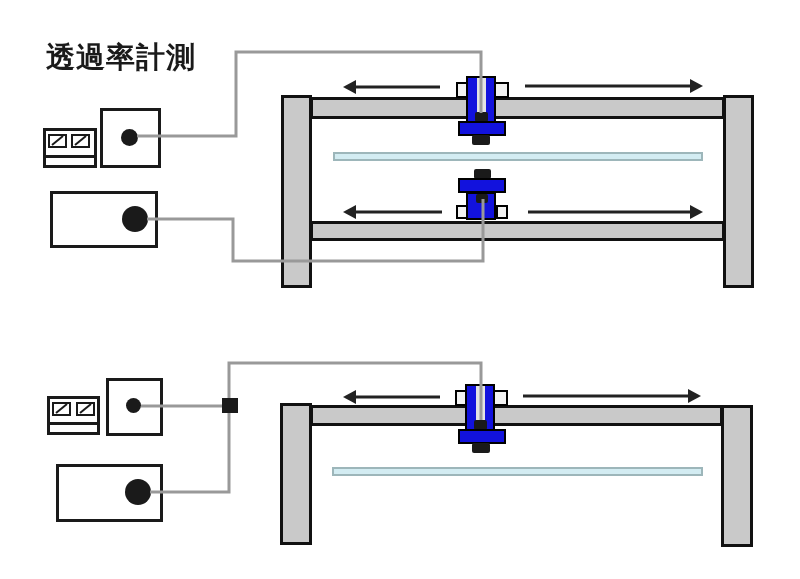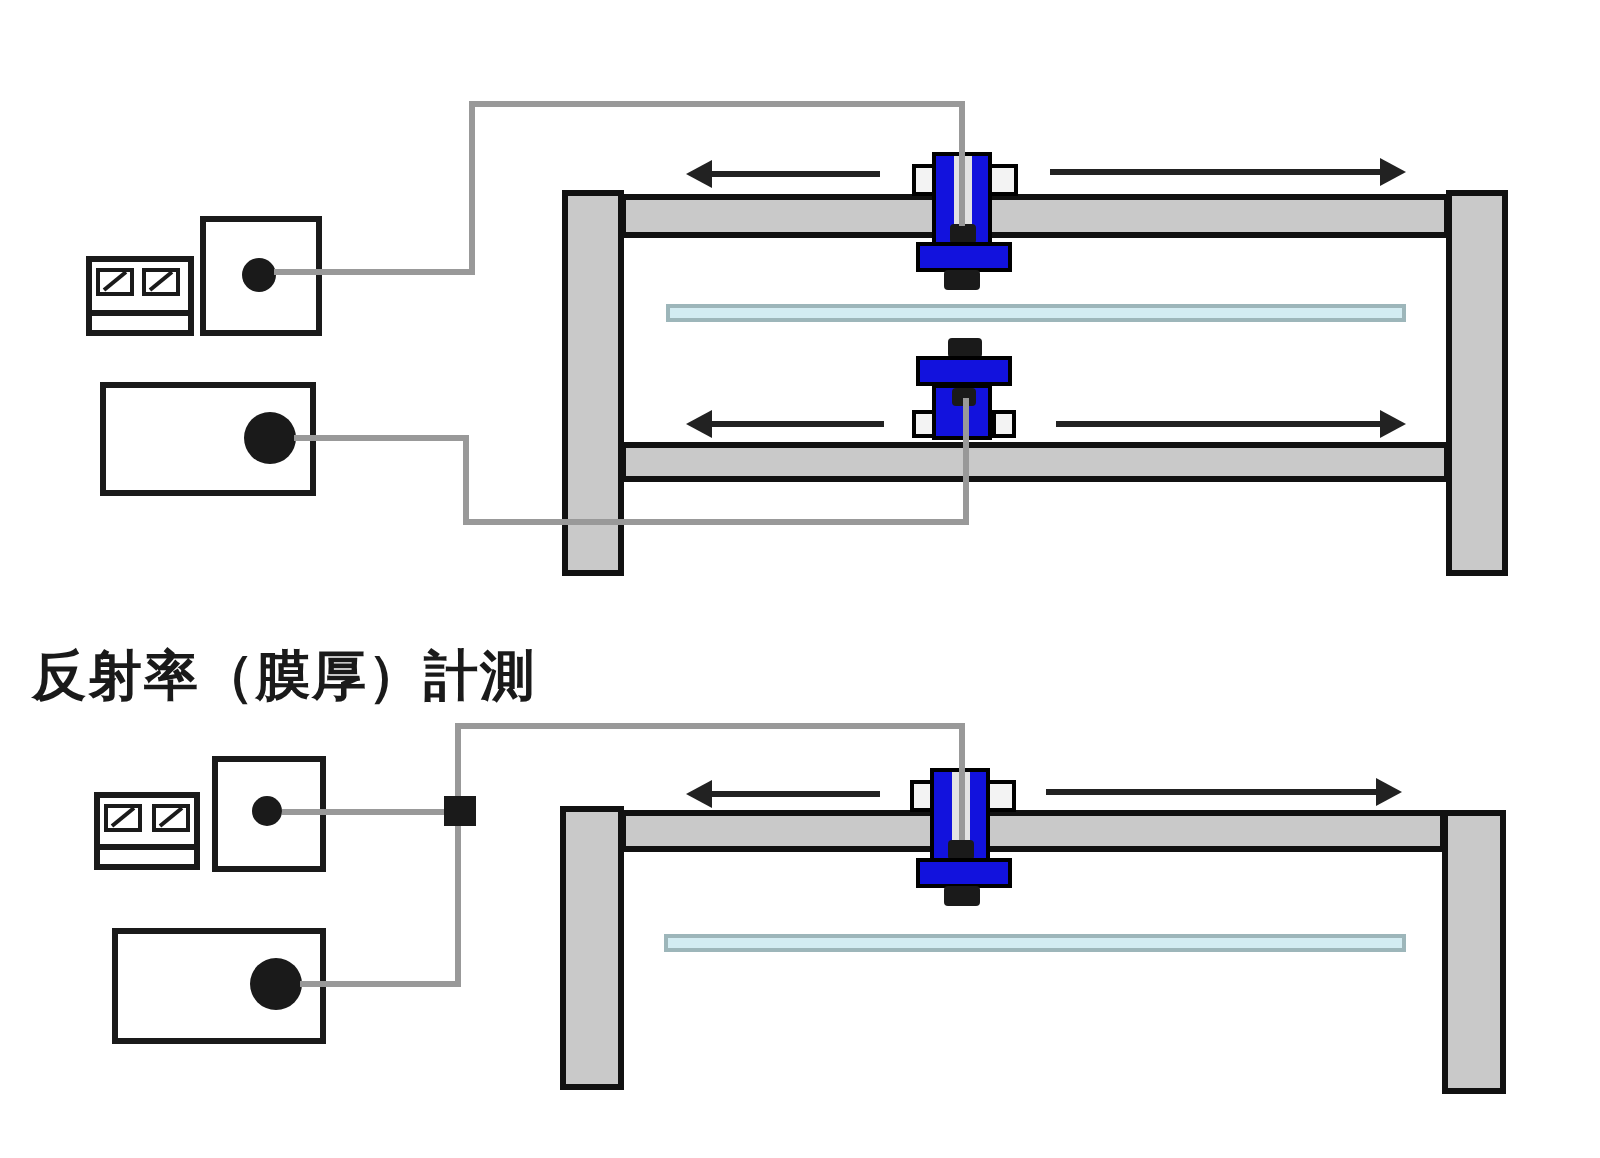--- a/index.html
+++ b/index.html
@@ -27,20 +27,21 @@
   .arrow-line{stroke:var(--arrow); stroke-width:3;}
   .arrow-head{fill:var(--arrow); stroke:none;}
   .needle{stroke:var(--ink); stroke-width:2;}
   .junction{fill:var(--ink);}
 </style>
 </head>
 <body>
 
 <div class="canvas">
 
+  <div class="title" style="left:46px; top:38px; font-size:29px;">透過率計測</div>
 
   <div class="metal" style="left:310px; top:97px;  width:415px; height:22px;"></div>
   <div class="metal" style="left:310px; top:221px; width:415px; height:20px;"></div>
   <div class="metal" style="left:281px; top:95px;  width:31px;  height:193px;"></div>
   <div class="metal" style="left:723px; top:95px;  width:31px;  height:193px;"></div>
 
   <div class="glass" style="left:333px; top:152px; width:370px; height:9px;"></div>
 
   <div class="clamp" style="left:456px; top:82px; width:14px; height:16px;"></div>
   <div class="clamp" style="left:494px; top:82px; width:15px; height:16px;"></div>
@@ -62,21 +63,20 @@
     <div class="window" style="left:2px;  top:3px;"></div>
     <div class="window" style="left:25px; top:3px;"></div>
   </div>
   <div class="box" style="left:100px; top:108px; width:61px; height:60px;">
     <div class="circle" style="left:18px; top:18px; width:17px; height:17px;"></div>
   </div>
   <div class="box" style="left:50px; top:191px; width:108px; height:57px;">
     <div class="circle" style="left:69px; top:12px; width:26px; height:26px;"></div>
   </div>
 
-  <div class="title" style="left:16px; top:320px; font-size:27px;">反射率（膜厚）計測</div>
 
   <div class="metal" style="left:310px; top:405px; width:413px; height:21px;"></div>
   <div class="metal" style="left:280px; top:403px; width:32px; height:142px;"></div>
   <div class="metal" style="left:721px; top:405px; width:32px; height:142px;"></div>
 
   <div class="glass" style="left:332px; top:467px; width:371px; height:9px;"></div>
 
   <div class="clamp" style="left:455px; top:390px; width:14px; height:16px;"></div>
   <div class="clamp" style="left:493px; top:390px; width:15px; height:16px;"></div>
   <div class="blue" style="left:465px; top:384px; width:30px; height:47px;"></div>

